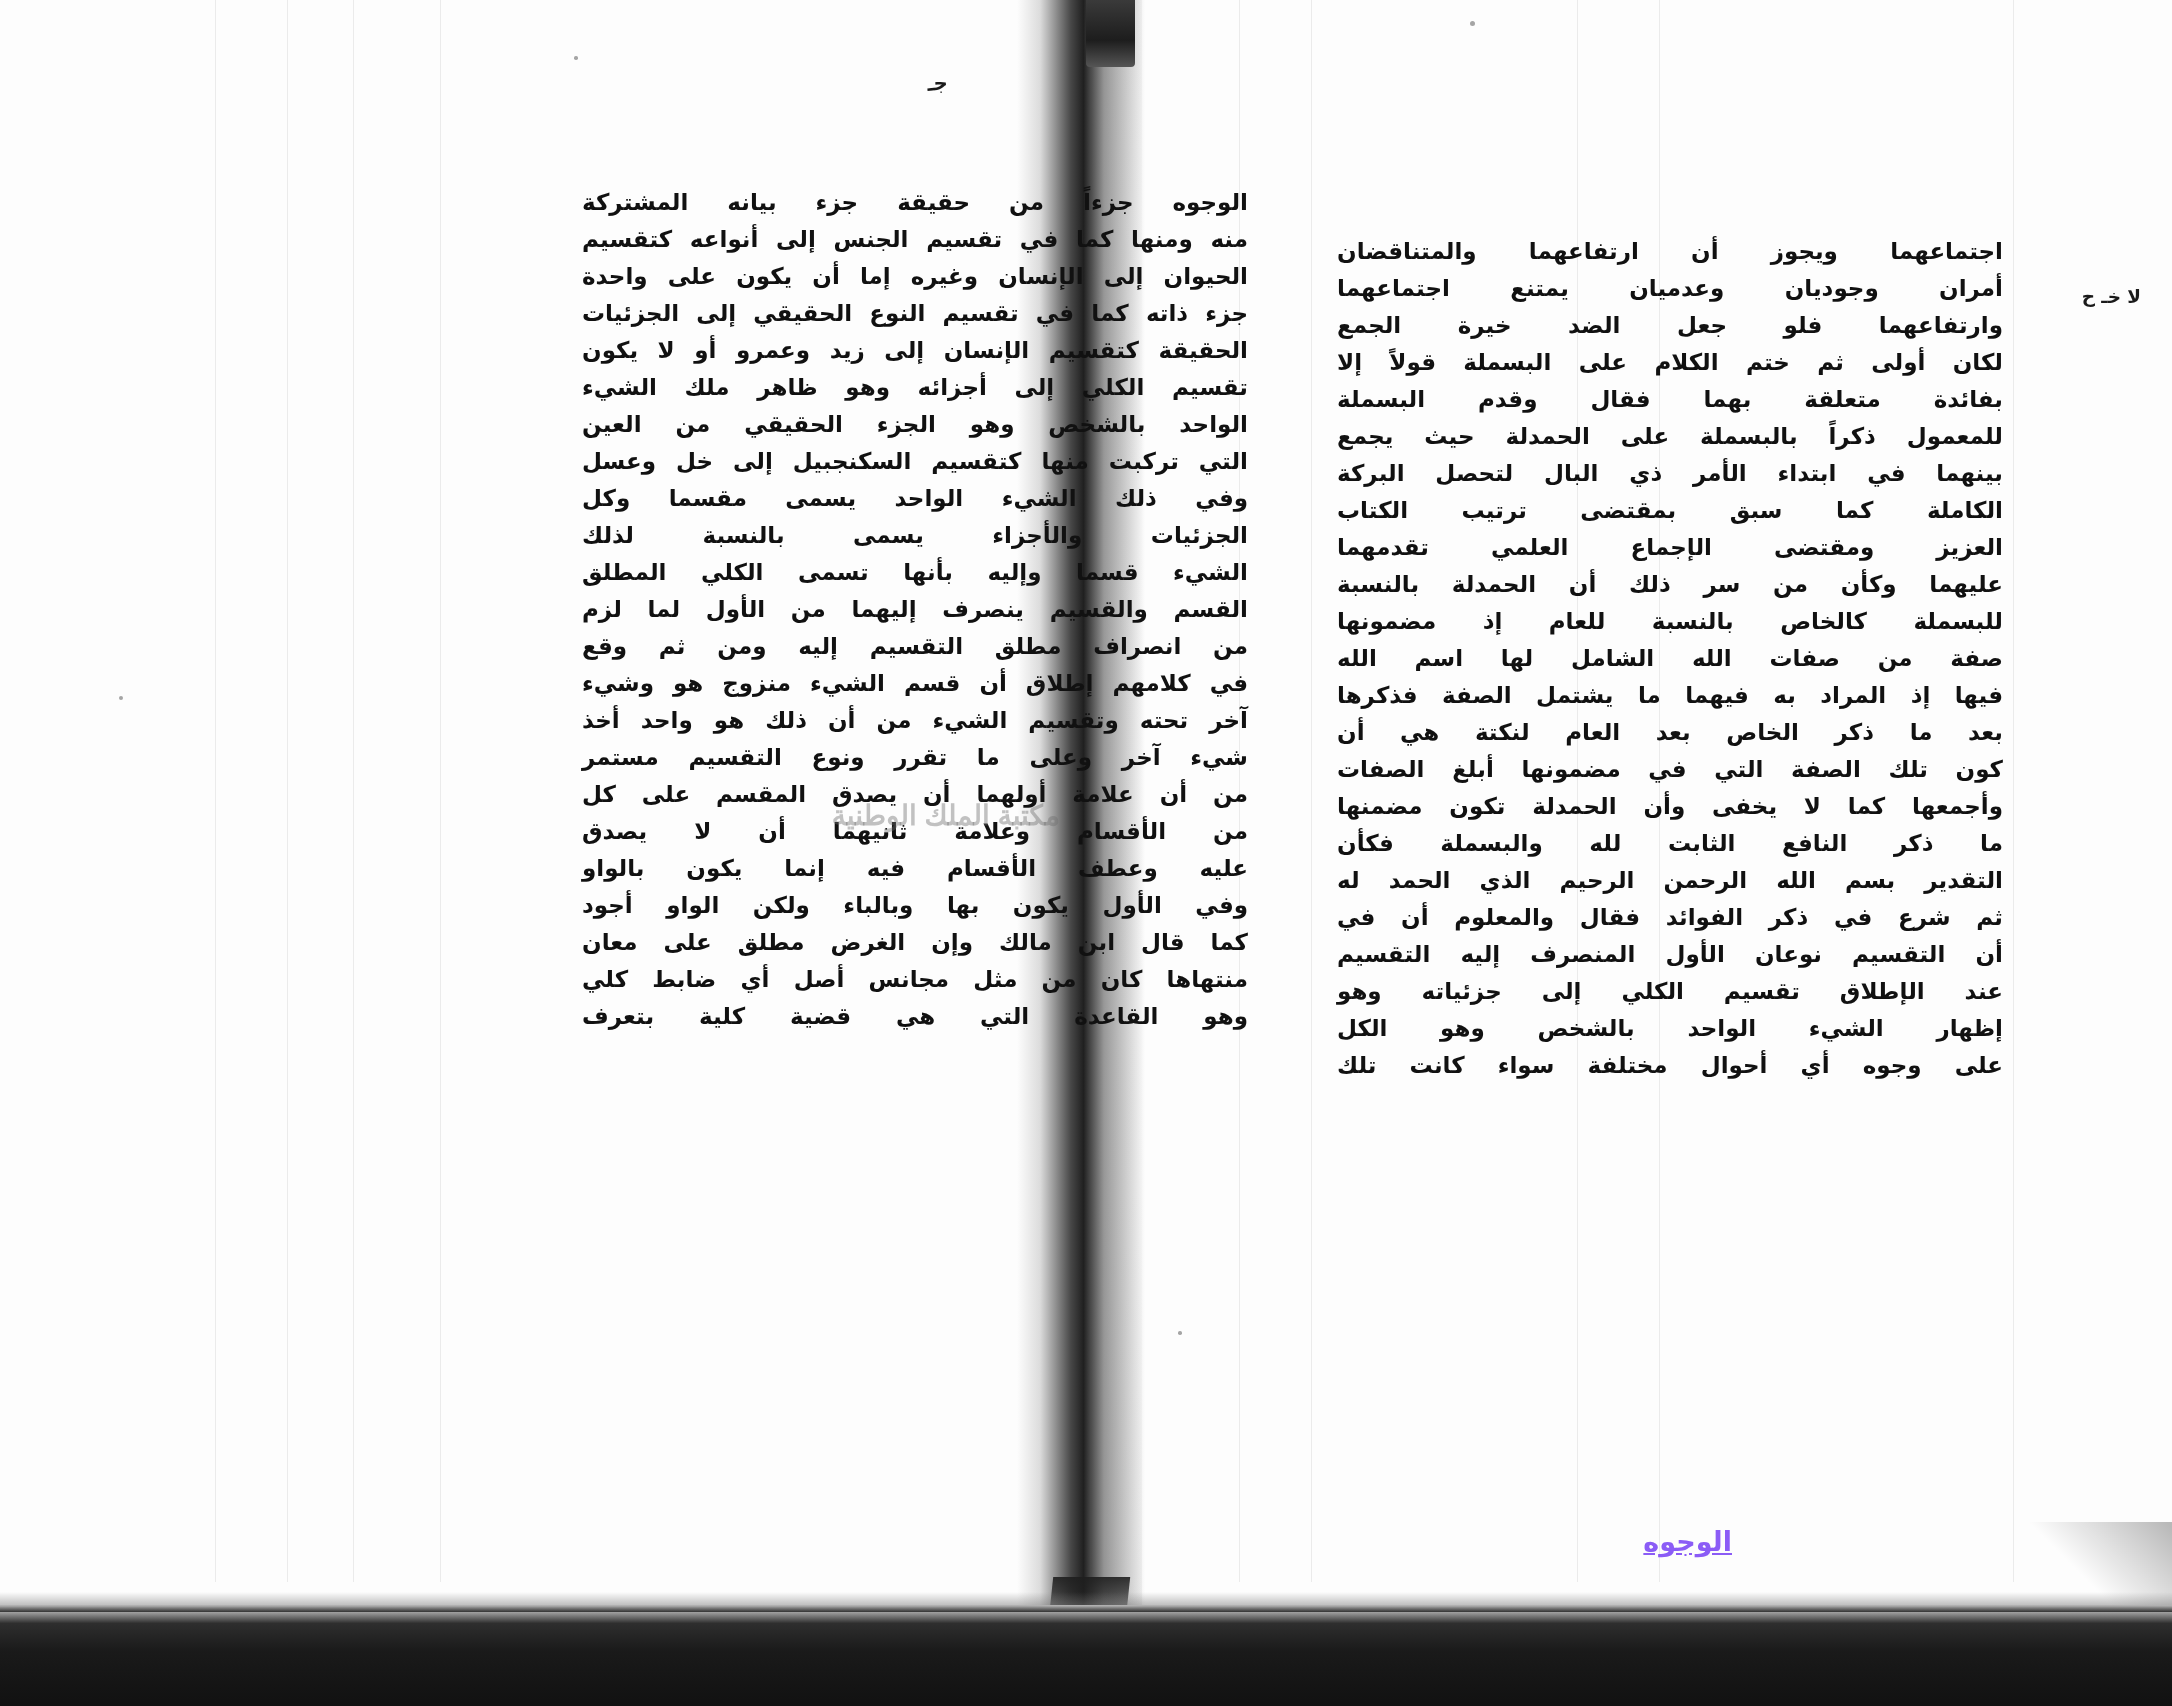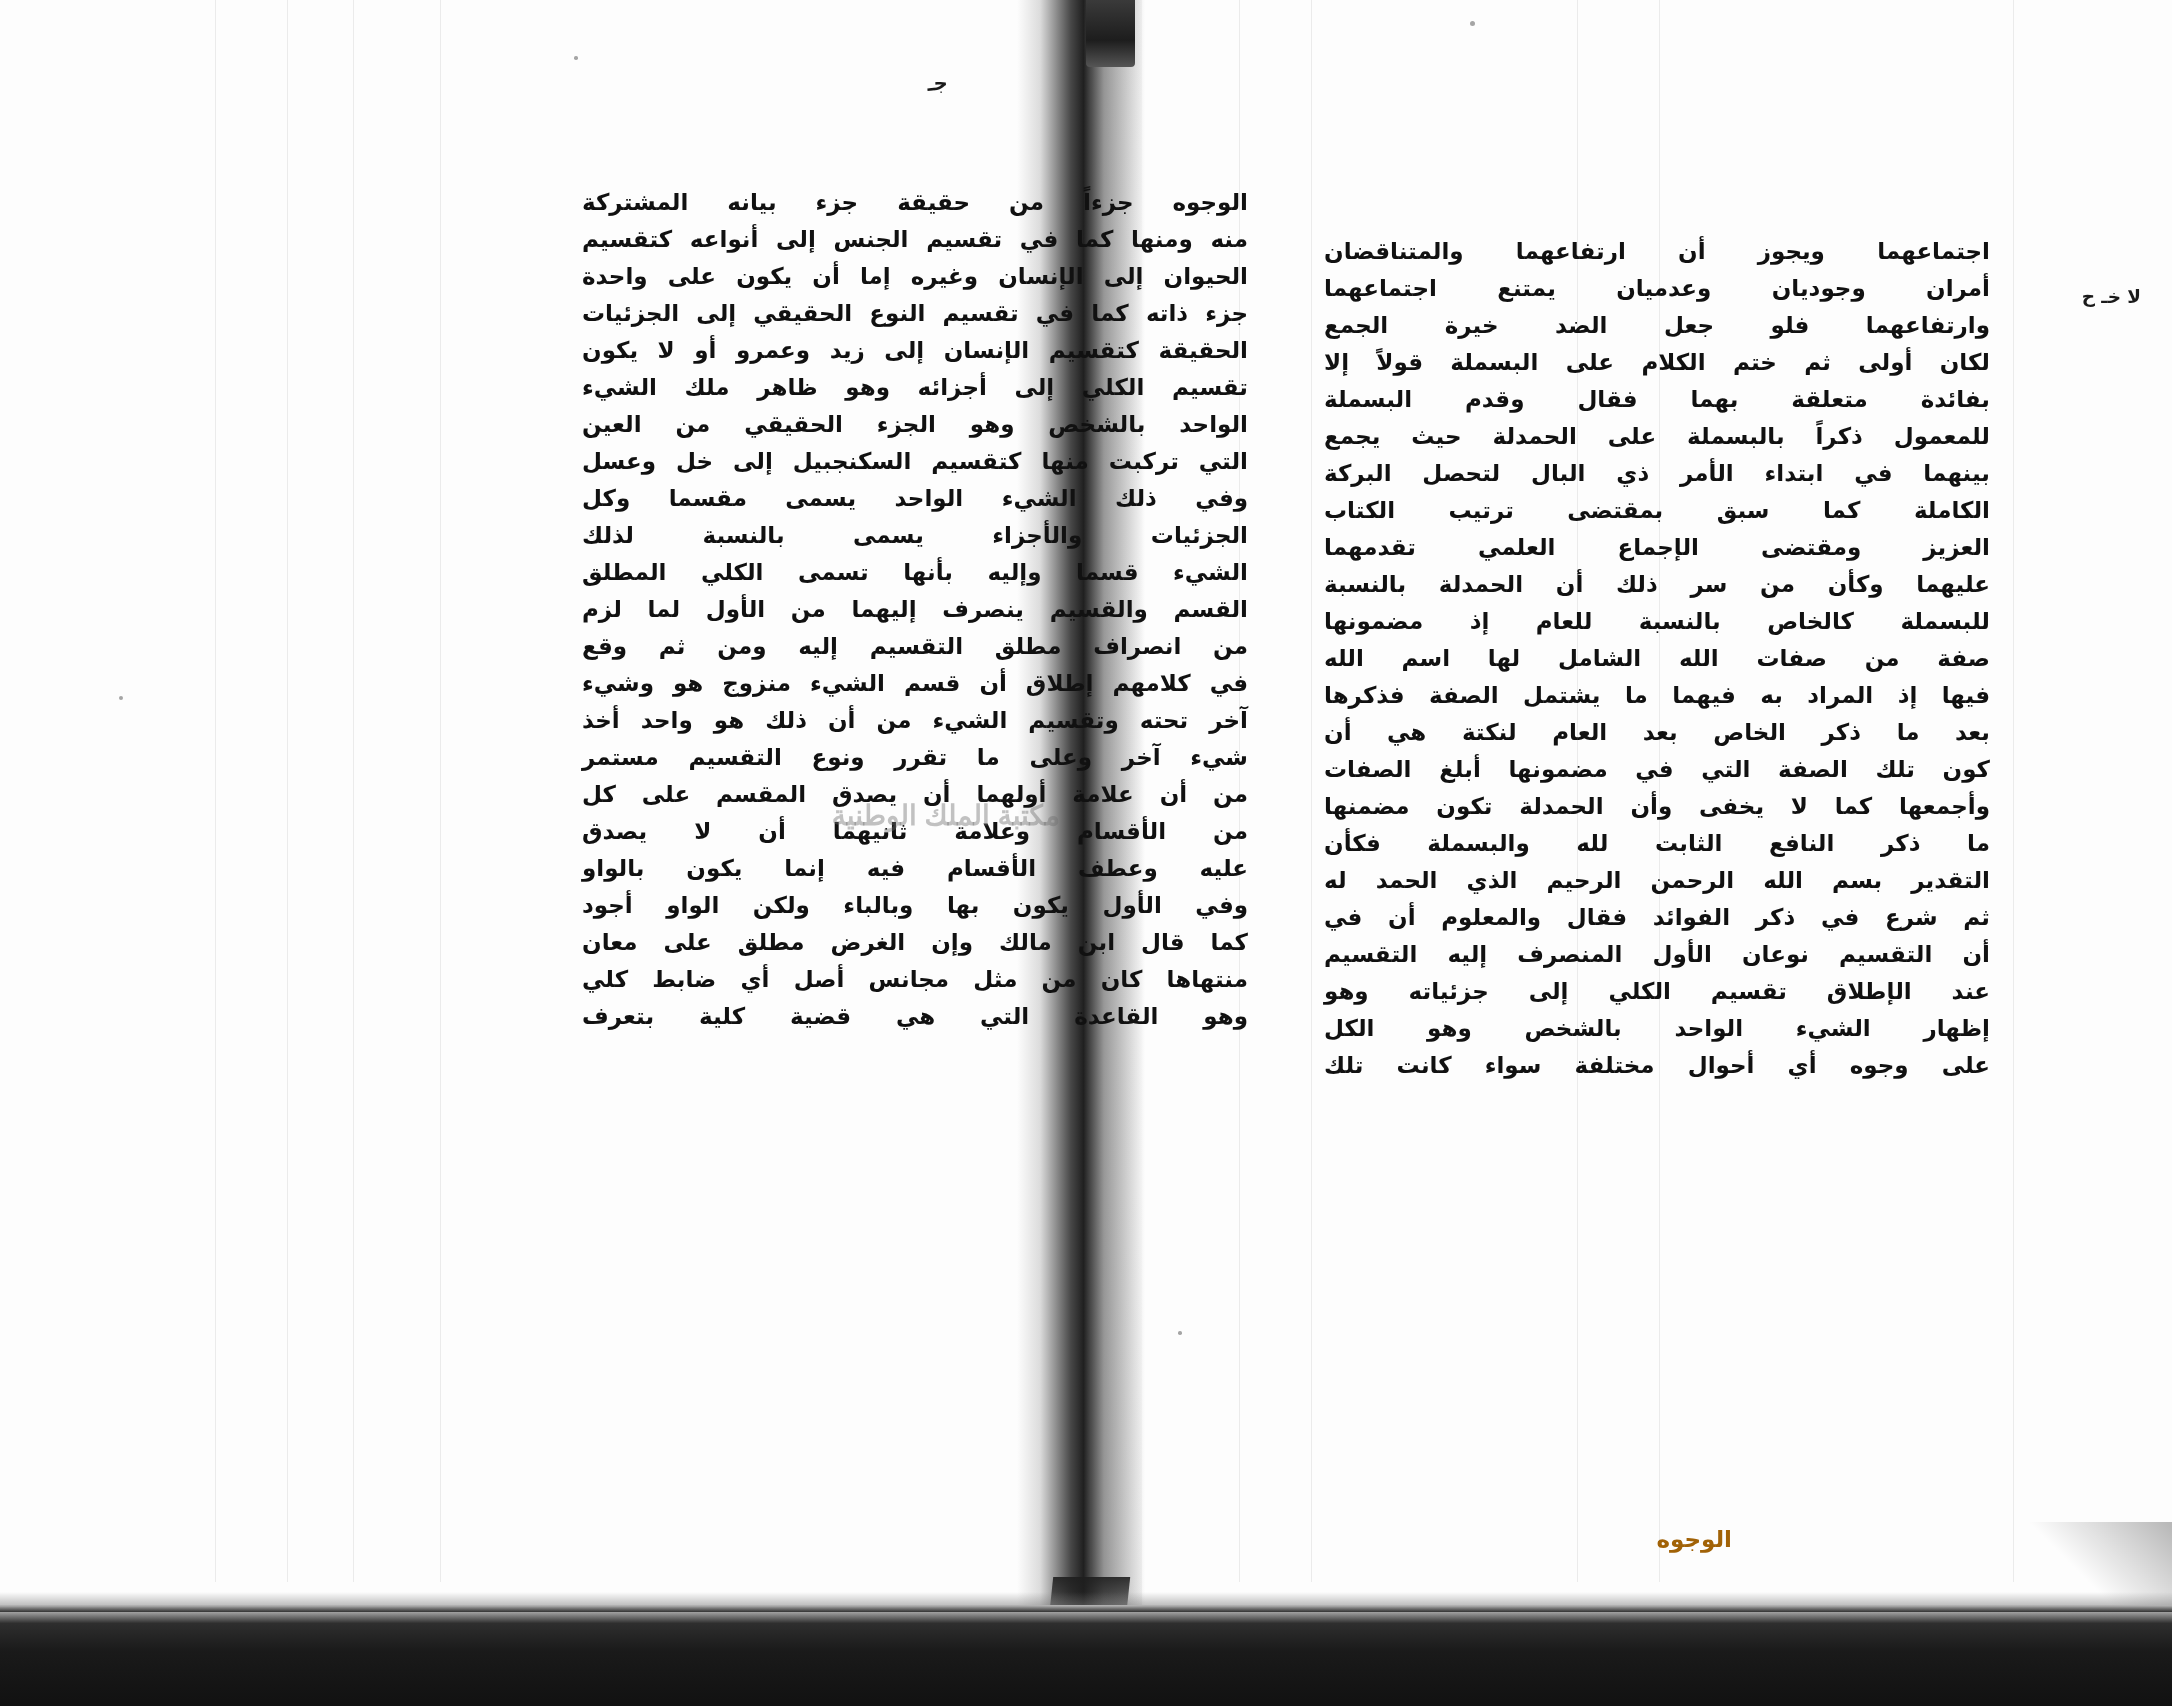--- a/index.html
+++ b/index.html
@@ -120,33 +120,34 @@
   #block-left {
     top: 184px;
     right: 924px;          
     width: 666px;
     font-size: 23px;
     line-height: 37px;
     letter-spacing: -0.3px;
   }
   #block-right {
     top: 233px;
-    right: 182px;
+    right: 169px;
     width: 666px;
     font-size: 23px;
     line-height: 37px;
     letter-spacing: -0.3px;
   }
   .tail-word {
     position: absolute;
     direction: rtl;
     font-family: "DejaVu Sans", sans-serif;
     font-weight: 700;
-    font-size: 23px;
-    color: #a16207;
+    font-size: 27px;
+    color: #8b5cf6;
+    text-decoration: underline;
   }
   #tail-right { top: 1526px; right: 440px; }
 
   
   .margin-note {
     position: absolute;
     direction: rtl;
     font-family: "DejaVu Sans", sans-serif;
     font-weight: 700;
     color: #1a1a1a;

